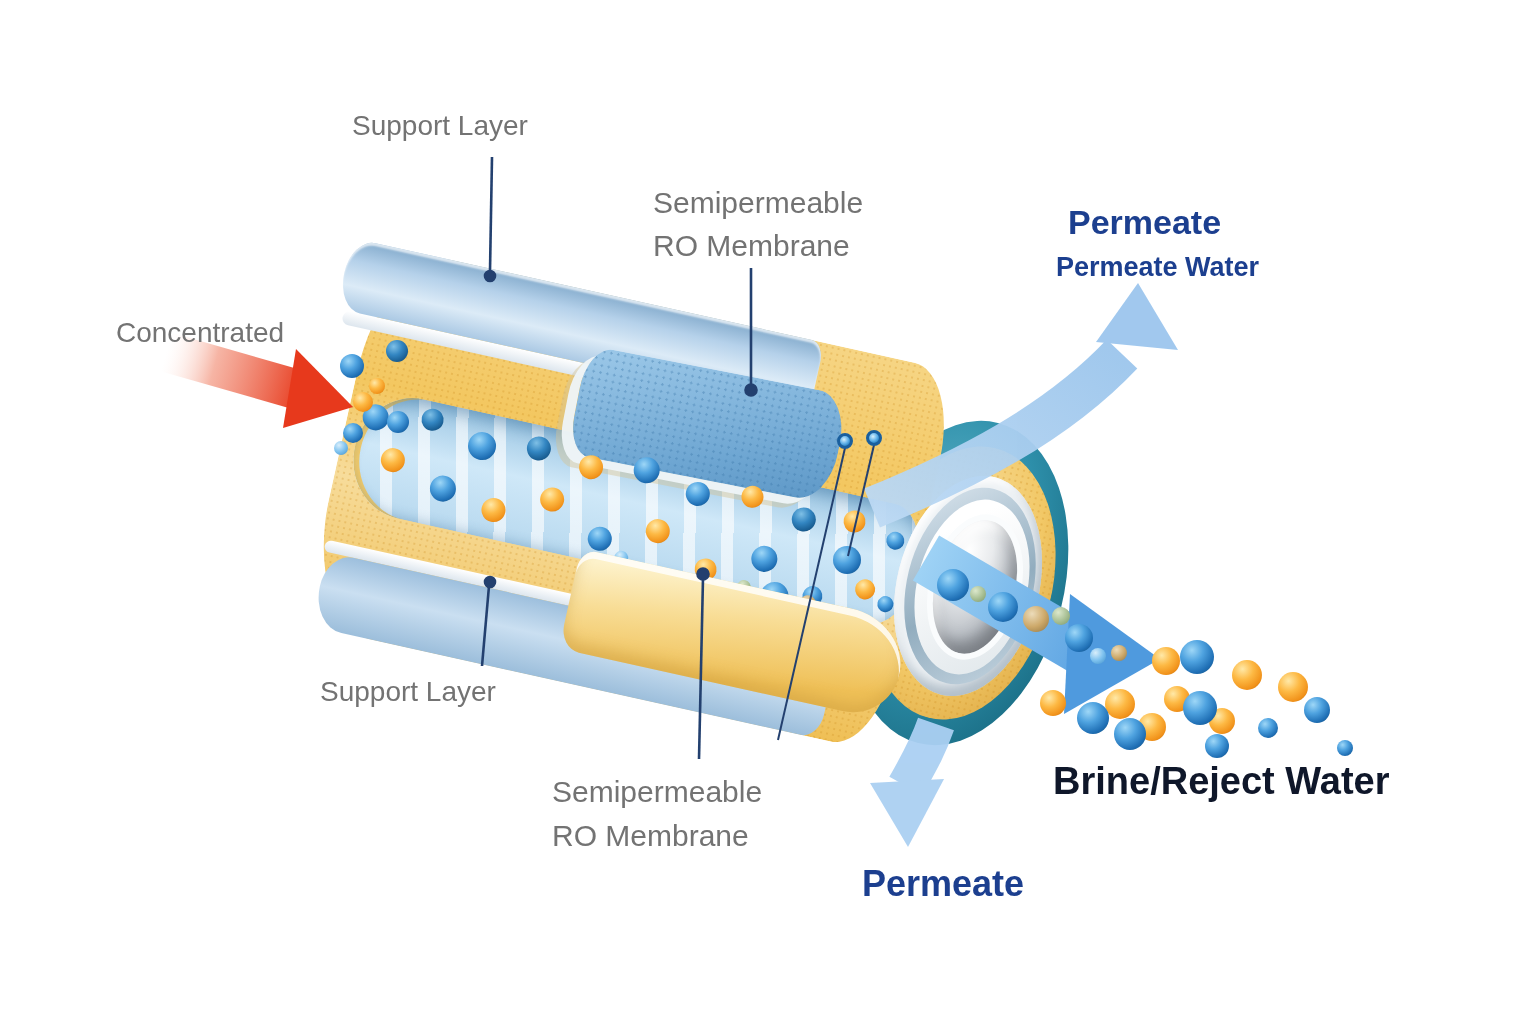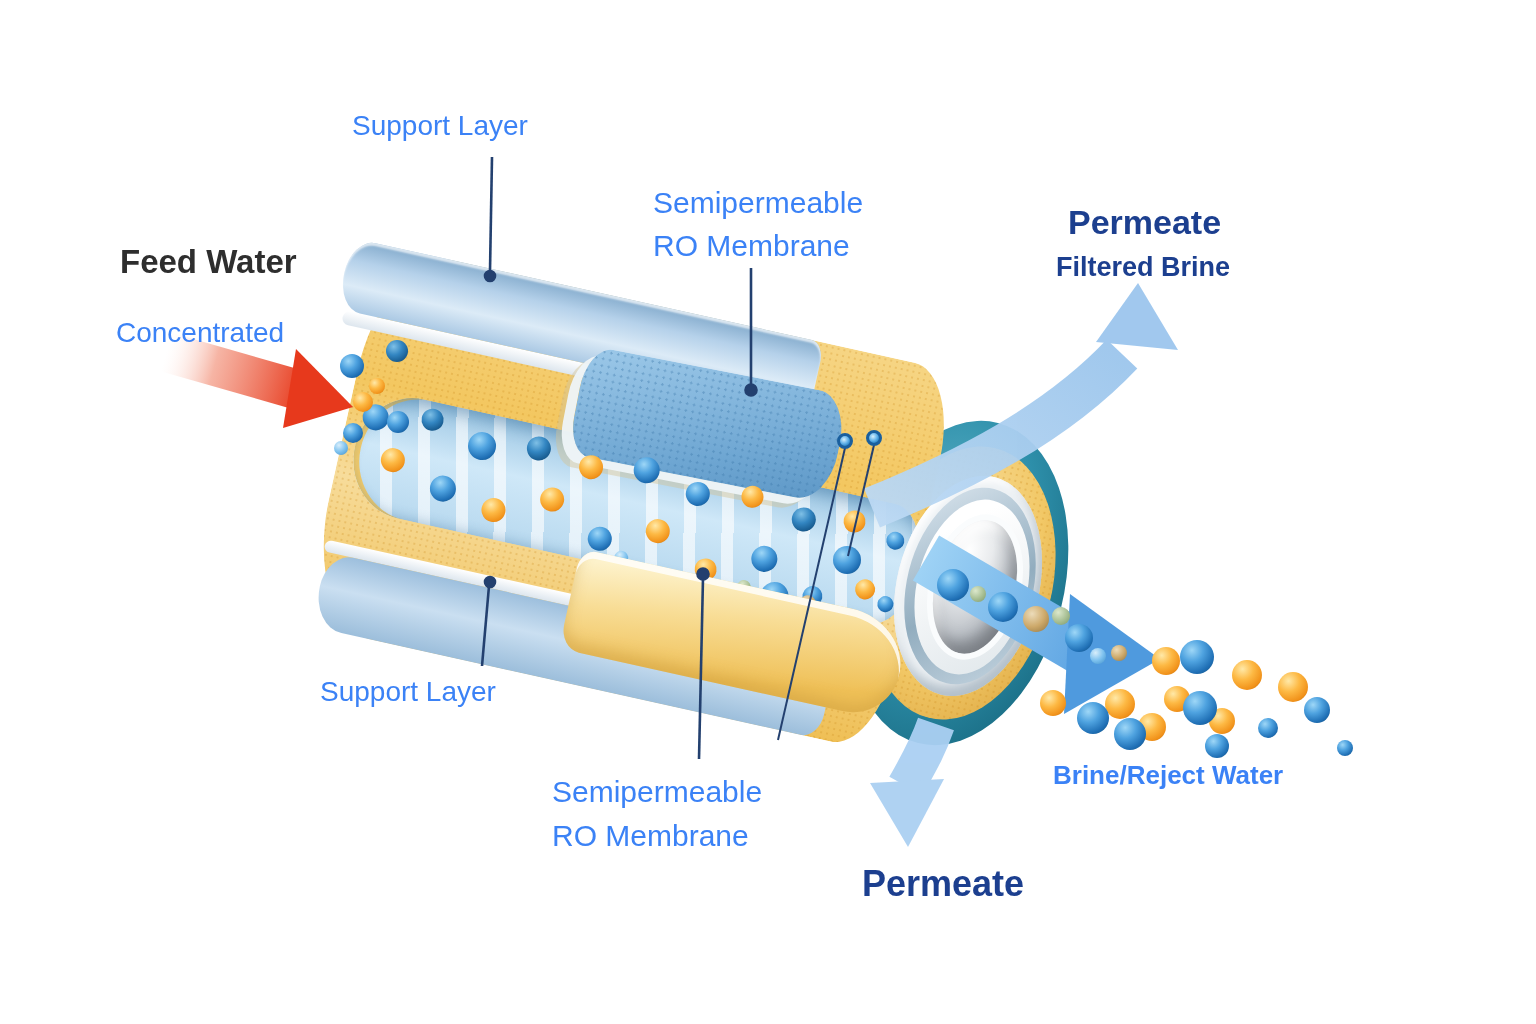--- a/index.html
+++ b/index.html
@@ -1,32 +1,32 @@
 <!DOCTYPE html>
 <html><head>
 <meta charset="utf-8">
 <style>
   html,body{margin:0;padding:0;background:#fff;}
   #stage{
     position:relative;width:1536px;height:1024px;overflow:hidden;background:#ffffff;
     font-family:"Liberation Sans", sans-serif;
   }
   
-  .lbl{position:absolute;color:#3b82f6;white-space:nowrap;z-index:7;}
+  .lbl{position:absolute;color:#737373;white-space:nowrap;z-index:7;}
   .lbl .l2{display:block;}
   .lbl-feed{left:120px;top:243px;font-size:33px;font-weight:700;color:#2e2e2e;}
   .lbl-contam{left:116px;top:317px;font-size:28px;}
   .lbl-support-top{left:352px;top:110px;font-size:28px;}
   .lbl-membrane-top{left:653px;top:181px;font-size:30px;line-height:43px;}
   .lbl-permeate-top{left:1068px;top:203px;font-size:34px;font-weight:700;color:#1c3f8f;}
   .lbl-filtered{left:1056px;top:252px;font-size:27px;font-weight:600;color:#1c3f8f;}
   .lbl-support-bottom{left:320px;top:676px;font-size:28px;}
   .lbl-membrane-bottom{left:552px;top:770px;font-size:30px;line-height:44px;}
   .lbl-permeate-bottom{left:862px;top:863px;font-size:36px;font-weight:700;color:#1c3f8f;}
-  .lbl-brine{left:1053px;top:760px;font-size:26px;font-weight:700;color:#3b82f6;}
+  .lbl-brine{left:1053px;top:760px;font-size:38px;font-weight:700;color:#0f172a;}
   .lbl-conc{left:1068px;top:820px;font-size:30px;}
 
   
   #cyl-wrapper{position:absolute;left:352px;top:238px;width:622px;height:388px;
     transform:rotate(12.5deg);transform-origin:0 0;z-index:2;}
   .base-yellow{position:absolute;left:34px;top:0;right:0;bottom:0;
     background:
       radial-gradient(rgba(205,140,30,.28) 1px, transparent 1.4px),
       linear-gradient(180deg,#f6d584 0%,#f3c760 35%,#f7dc9b 60%,#efbf55 100%);
     background-size:6px 6px,100% 100%;
@@ -248,29 +248,28 @@
       <circle cx="703" cy="574" r="5.5"></circle>
       <path d="M 845,448 L 778,740" fill="none" stroke-width="2"></path>
       <path d="M 874,445 L 848,556" fill="none" stroke-width="2"></path>
     </g>
   </svg>
   <div id="droplet-layer">
       <div class="droplet" style="left: 837px; top: 433px; width: 16px; height: 16px;"></div>
       <div class="droplet" style="left: 866px; top: 430px; width: 16px; height: 16px;"></div>
     </div>
 
-  <div class="lbl lbl-feed">Feed Water</div>
   <div class="lbl lbl-contam">Concentrated</div>
   <div class="lbl lbl-support-top">Support Layer</div>
   <div class="lbl lbl-membrane-top">
     <span class="l2">Semipermeable</span>
     <span class="l2">RO Membrane</span>
   </div>
   <div class="lbl lbl-permeate-top">Permeate</div>
-  <div class="lbl lbl-filtered">Filtered Brine</div>
+  <div class="lbl lbl-filtered">Permeate Water</div>
   <div class="lbl lbl-support-bottom">Support Layer</div>
   <div class="lbl lbl-membrane-bottom">
     <span class="l2">Semipermeable</span>
     <span class="l2">RO Membrane</span>
   </div>
   <div class="lbl lbl-permeate-bottom">Permeate</div>
   <div class="lbl lbl-brine">Brine/Reject Water</div>
 
 </div>
 

